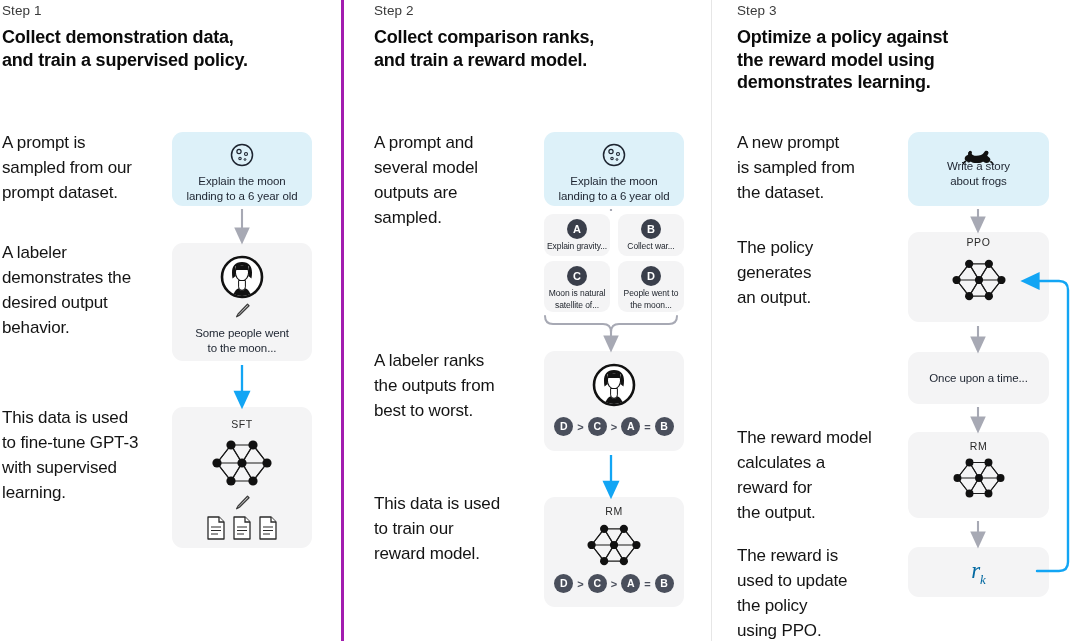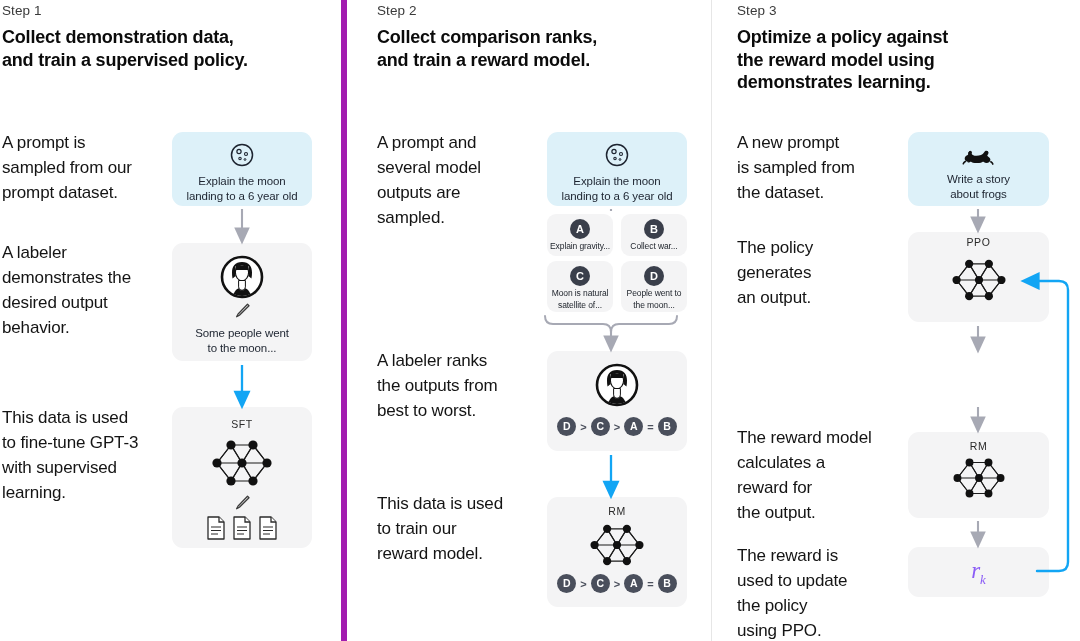--- a/index.html
+++ b/index.html
@@ -19,21 +19,21 @@
     position: relative;
     width: 1080px;
     height: 641px;
   }
   .column {
     position: absolute;
     top: 0;
     height: 641px;
   }
   .col1 { left: 0px;   width: 341px; }
-  .col2 { left: 341px; width: 370px; border-left: 6px solid #a21caf; }
+  .col2 { left: 341px; width: 370px; border-left: 3px solid #a21caf; }
   .col3 { left: 711px; width: 369px; border-left: 1px solid #e6e6e6; }
 
   .step-label {
     position: absolute;
     font-size: 13.5px;
     color: #3a3a3a;
     letter-spacing: .1px;
     white-space: nowrap;
   }
   .step-title {
@@ -125,21 +125,21 @@
     font-weight: bold;
     color: #4a4f5c;
   }
   .reward-sym {
     position: absolute;
     left: 0; right: 0;
     text-align: center;
     font-family: "Liberation Serif", serif;
     font-style: italic;
     font-size: 23px;
-    color: #8b5cf6;
+    color: #0369a1;
   }
   .reward-sym sub {
     font-size: 13px;
     font-style: italic;
   }
   svg { display: block; }
   .svg-layer {
     position: absolute;
     left: 0; top: 0;
     width: 1080px;
@@ -396,21 +396,21 @@
 
     <div class="card blue" style="left:196px; top:132px; width:141px; height:74px;">
       <div style="position:absolute; left:0; right:0; top:12px; display:flex; justify-content:center;">
         <svg width="34" height="24" viewBox="0 0 34 24">
           <path d="M7 18c-2.6 0-4.3-1.4-4.3-3.3 0-1.6 1.2-2.7 2.5-3.4.7-.4 1-.7.9-1.4-.2-1.4.5-2.4 1.6-2.4.9 0 1.5.6 1.7 1.6.3 1.5 1.4 2.4 3.2 2.6 2.3.2 4.4.1 6.4-.6 1.3-.5 2.3-1.4 3-2.6.6-1.1 1.4-1.7 2.4-1.7 1.2 0 2 .9 2 2.1 0 .7-.2 1.2-.7 1.8-.6.7-.5 1.2.3 1.7 1.4.8 2.4 1.9 2.4 3.3 0 1.8-1.6 3.2-3.9 3.2-1.1 0-1.9-.3-2.7-.9-.5-.4-.9-.4-1.4 0-.9.7-2 1-3.3 1h-4.4c-1.3 0-2.4-.3-3.3-1-.5-.4-.9-.4-1.4 0-.8.6-1.6.9-2.7.9z" fill="#111"></path>
           <circle cx="8.3" cy="8.4" r="1.6" fill="#111"></circle>
           <circle cx="24.6" cy="8.6" r="1.6" fill="#111"></circle>
           <path d="M3.3 17.5c-1 .6-1.7 1.3-2 2.3M28.8 17.8c1 .6 1.7 1.3 2 2.3" stroke="#111" stroke-width="1.6" fill="none" stroke-linecap="round"></path>
         </svg>
       </div>
-      <div class="card-text" style="top:40px; white-space:pre-line;">Write a story
+      <div class="card-text" style="top:27px; white-space:pre-line;">Write a story
 about frogs</div>
     </div>
 
     <div class="card" style="left:196px; top:232px; width:141px; height:90px;">
       <div class="mono-label" style="top:4px;">PPO</div>
       <div style="position:absolute; left:0; right:0; top:22px; display:flex; justify-content:center;">
         <svg width="70" height="52" viewBox="0 0 74 58">
           <g stroke="#1b1b1b" stroke-width="1.2" fill="none">
             <path d="M12 29 L26 11 L48 11 L62 29 L48 47 L26 47 Z"></path>
             <path d="M12 29 L37 29 L62 29"></path>
@@ -424,20 +424,23 @@
             <circle cx="12" cy="29" r="4.6"></circle>
             <circle cx="37" cy="29" r="4.6"></circle>
             <circle cx="62" cy="29" r="4.6"></circle>
             <circle cx="26" cy="47" r="4.6"></circle>
             <circle cx="48" cy="47" r="4.6"></circle>
           </g>
         </svg>
       </div>
     </div>
 
+    <div class="card" style="left:196px; top:352px; width:141px; height:52px;">
+      <div class="card-text" style="top:19px;">Once upon a time...</div>
+    </div>
 
     <div class="card" style="left:196px; top:432px; width:141px; height:86px;">
       <div class="mono-label" style="top:8px;">RM</div>
       <div style="position:absolute; left:0; right:0; top:21px; display:flex; justify-content:center;">
         <svg width="70" height="50" viewBox="0 0 74 58">
           <g stroke="#1b1b1b" stroke-width="1.2" fill="none">
             <path d="M12 29 L26 11 L48 11 L62 29 L48 47 L26 47 Z"></path>
             <path d="M12 29 L37 29 L62 29"></path>
             <path d="M26 11 L48 47 M48 11 L26 47"></path>
             <path d="M26 11 L37 29 L26 47 M48 11 L37 29 L48 47"></path>

